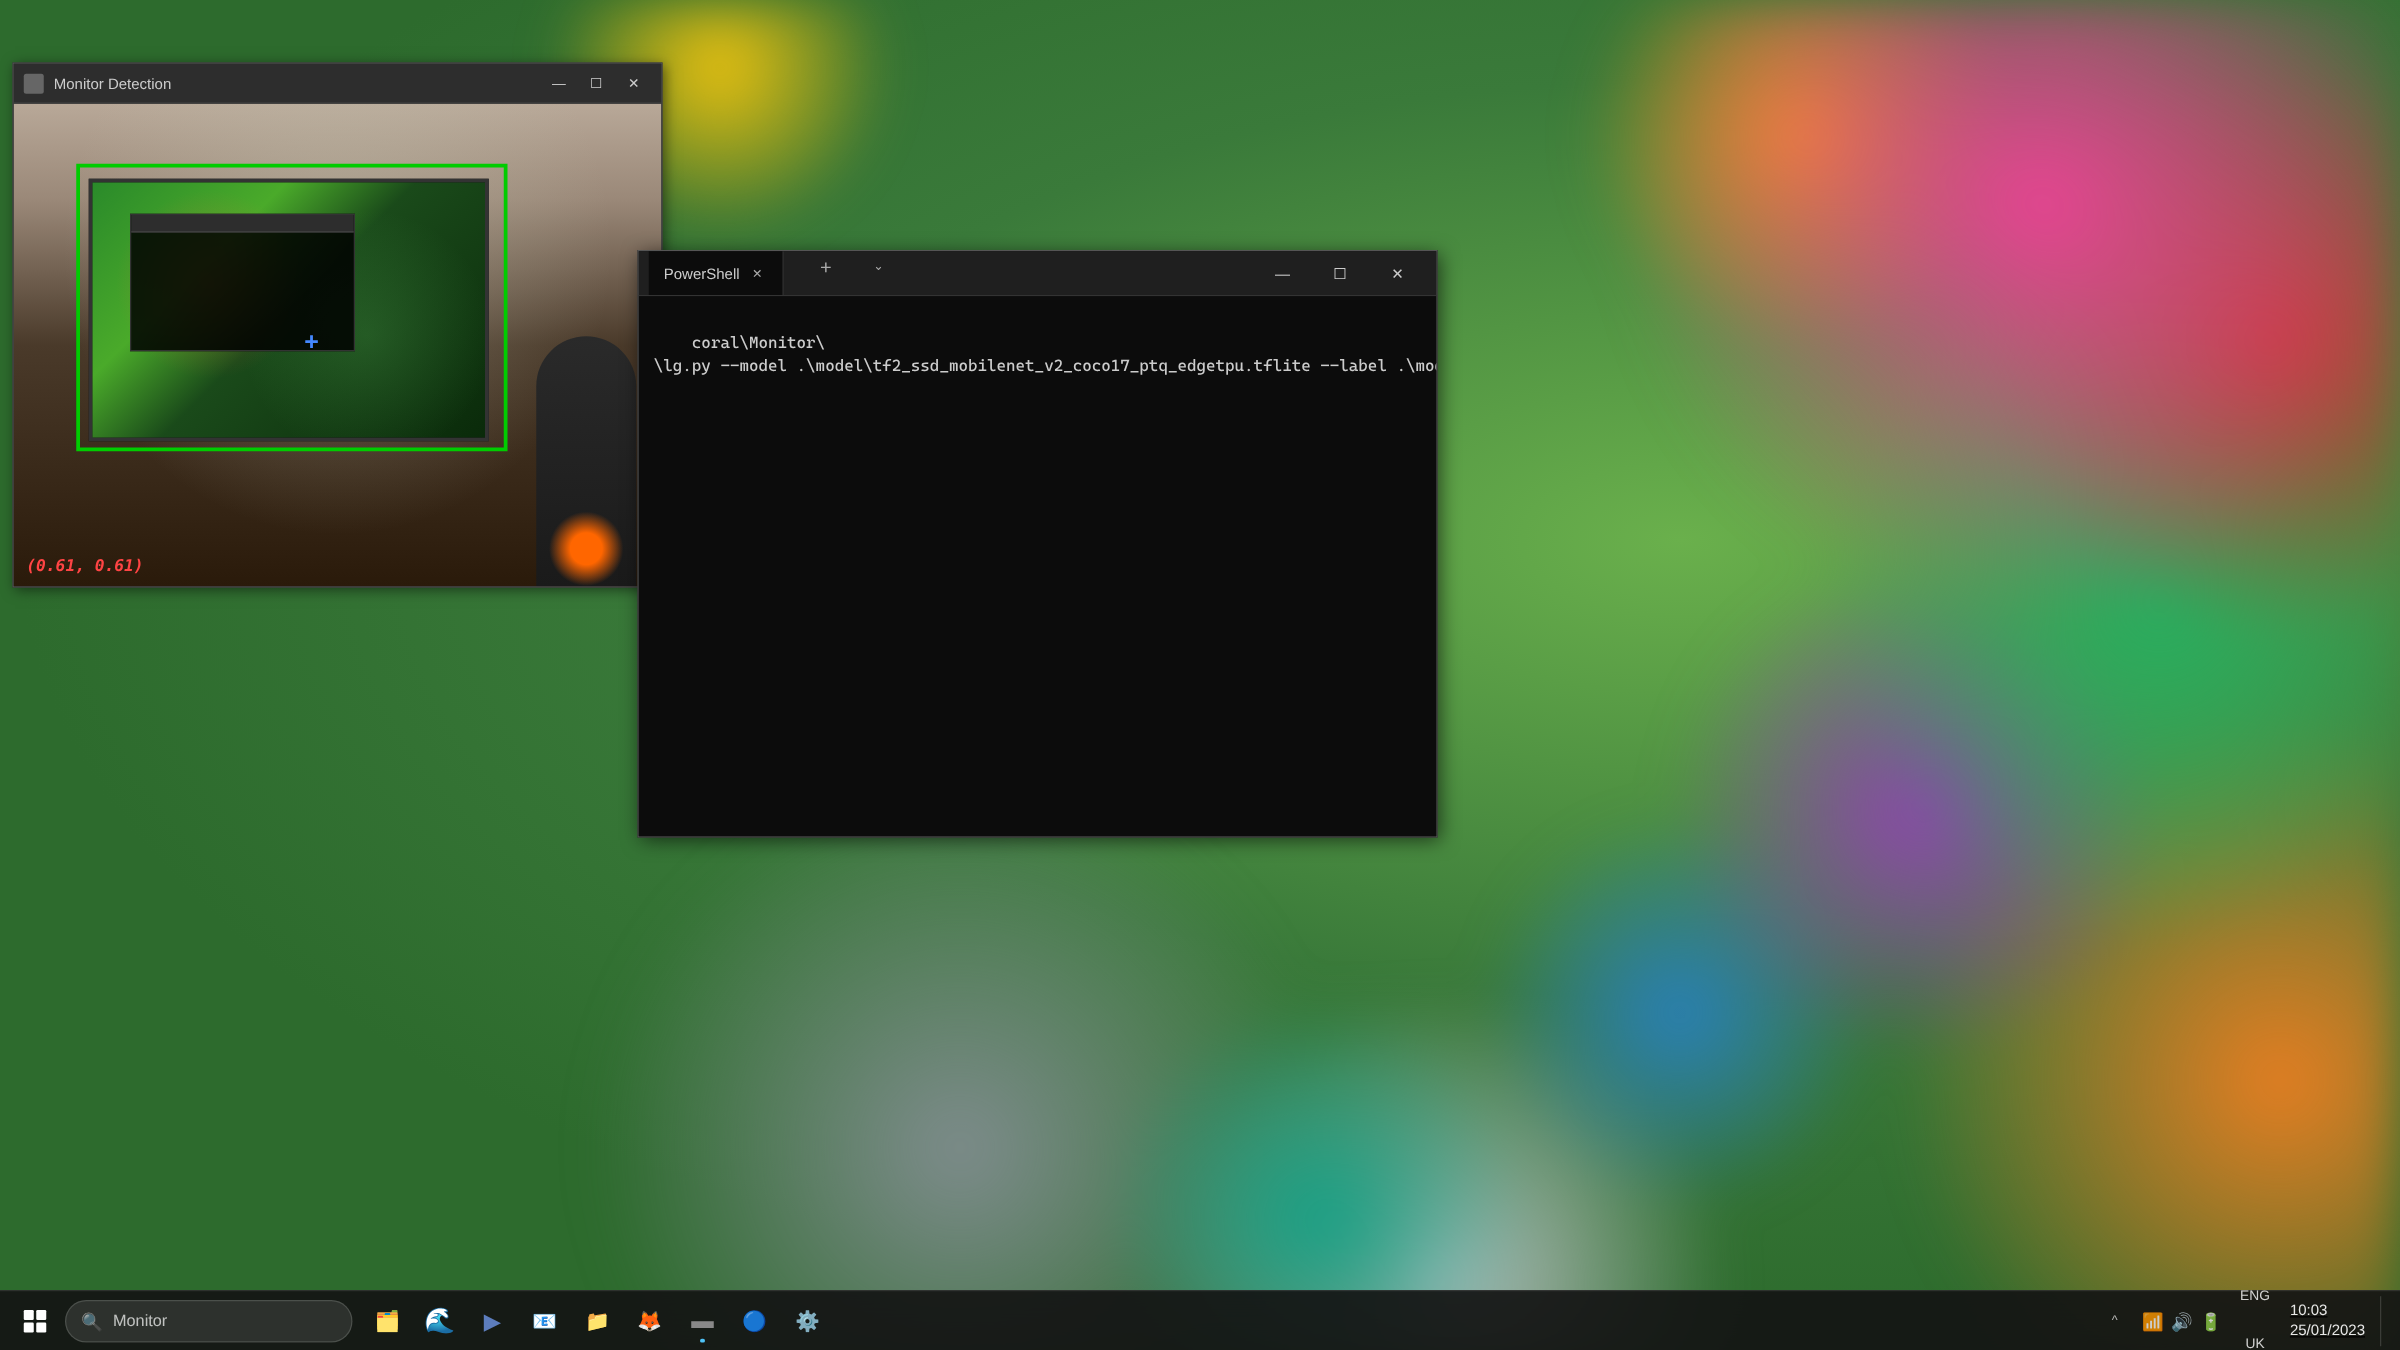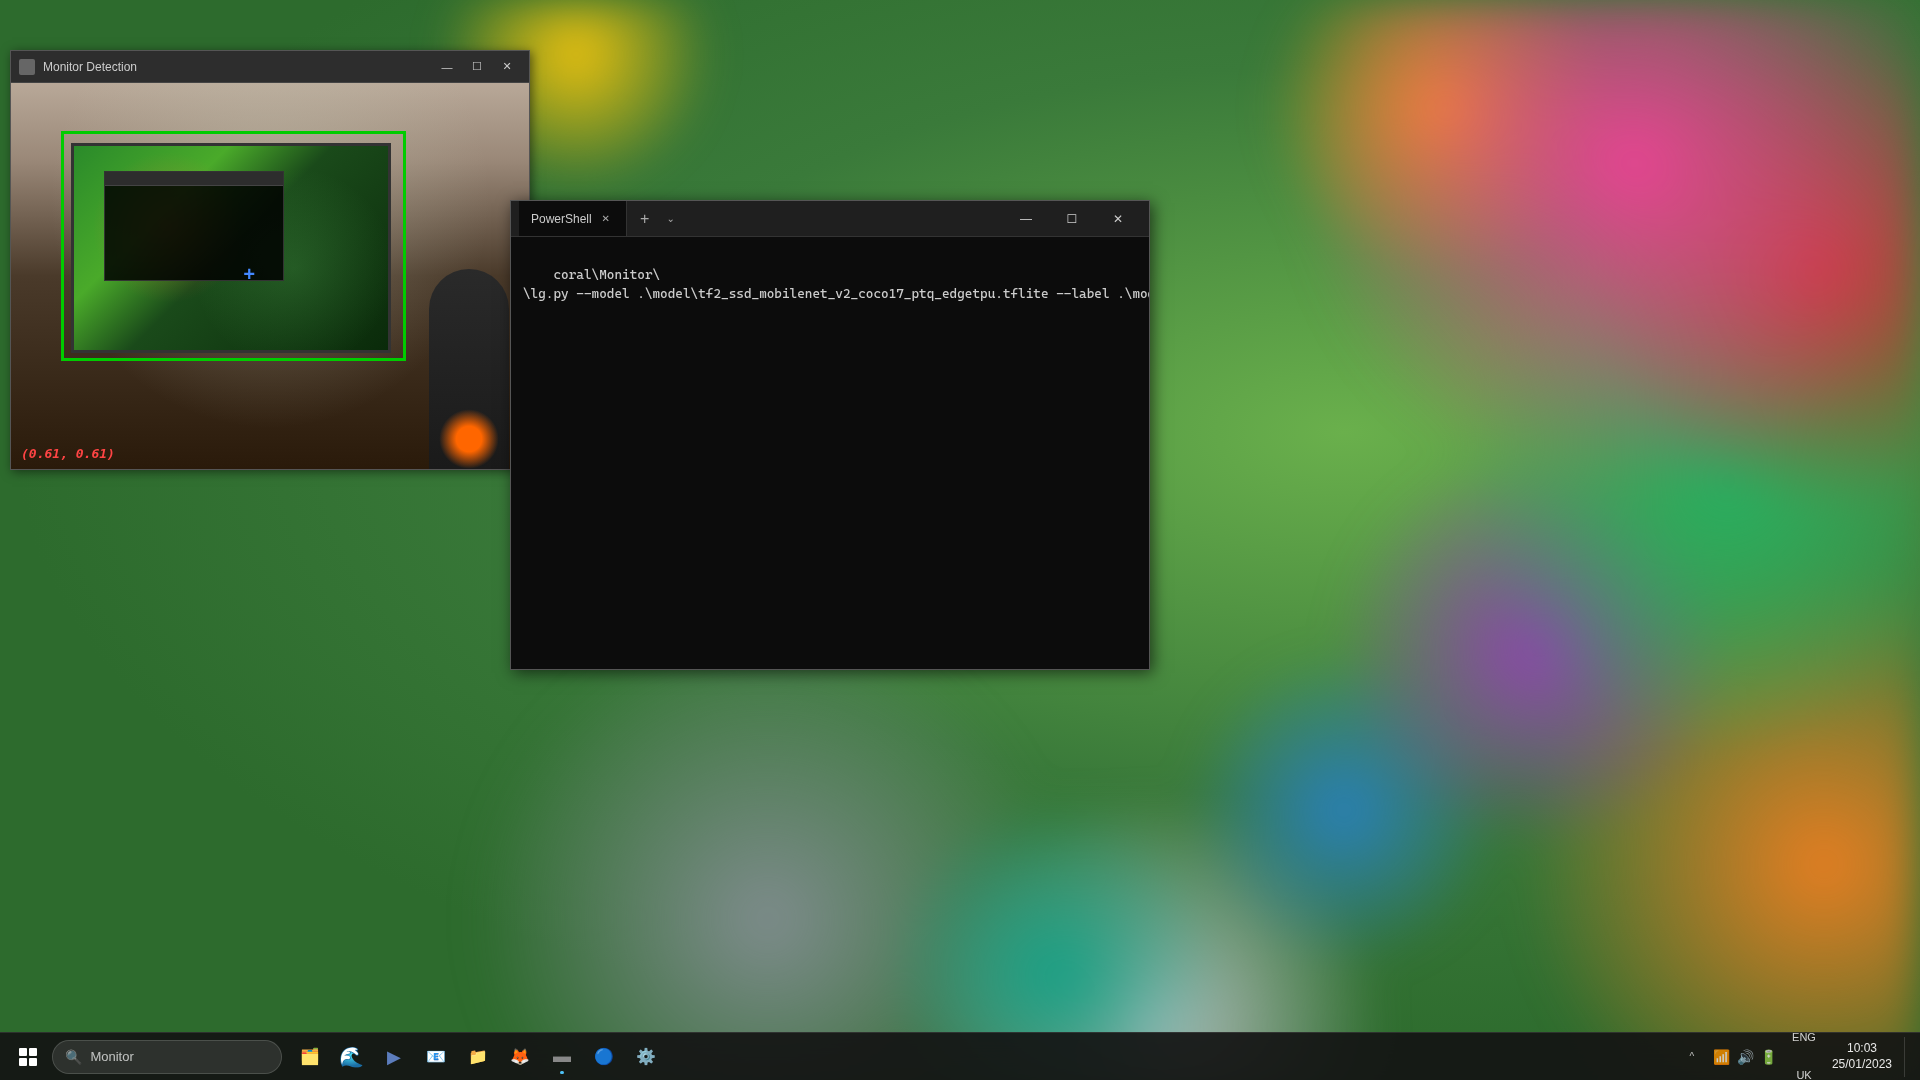--- a/index.html
+++ b/index.html
@@ -225,23 +225,22 @@
       width: 640px;
       height: 470px;
       background: #0c0c0c;
       border: 1px solid #555;
       box-shadow: 3px 3px 15px rgba(0,0,0,0.6);
     }
     .ps-titlebar {
       height: 36px;
       background: #1f1f1f;
       display: flex;
-      align-items: center;
       padding: 0 8px;
-      gap: 0;
+      gap: 16px;
       border-bottom: 1px solid #333;
     }
     .ps-tab {
       display: flex;
       align-items: center;
       gap: 6px;
       padding: 0 12px;
       height: 100%;
       background: #0c0c0c;
       border-right: 1px solid #333;
@@ -433,24 +432,25 @@
       padding: 0 4px;
       gap: 24px;
     }
     .lang-text {
       font-size: 11px;
       color: rgba(255,255,255,0.8);
     }
     .datetime-block {
       display: flex;
       flex-direction: column;
-      align-items: center;
+      align-items: flex-start;
       line-height: 1.3;
       padding: 0 8px;
       cursor: pointer;
+      text-decoration: underline;
     }
     .time-text {
       font-size: 12px;
       color: rgba(255,255,255,0.9);
     }
     .date-text {
       font-size: 12px;
       color: rgba(255,255,255,0.9);
     }
     .show-desktop {

